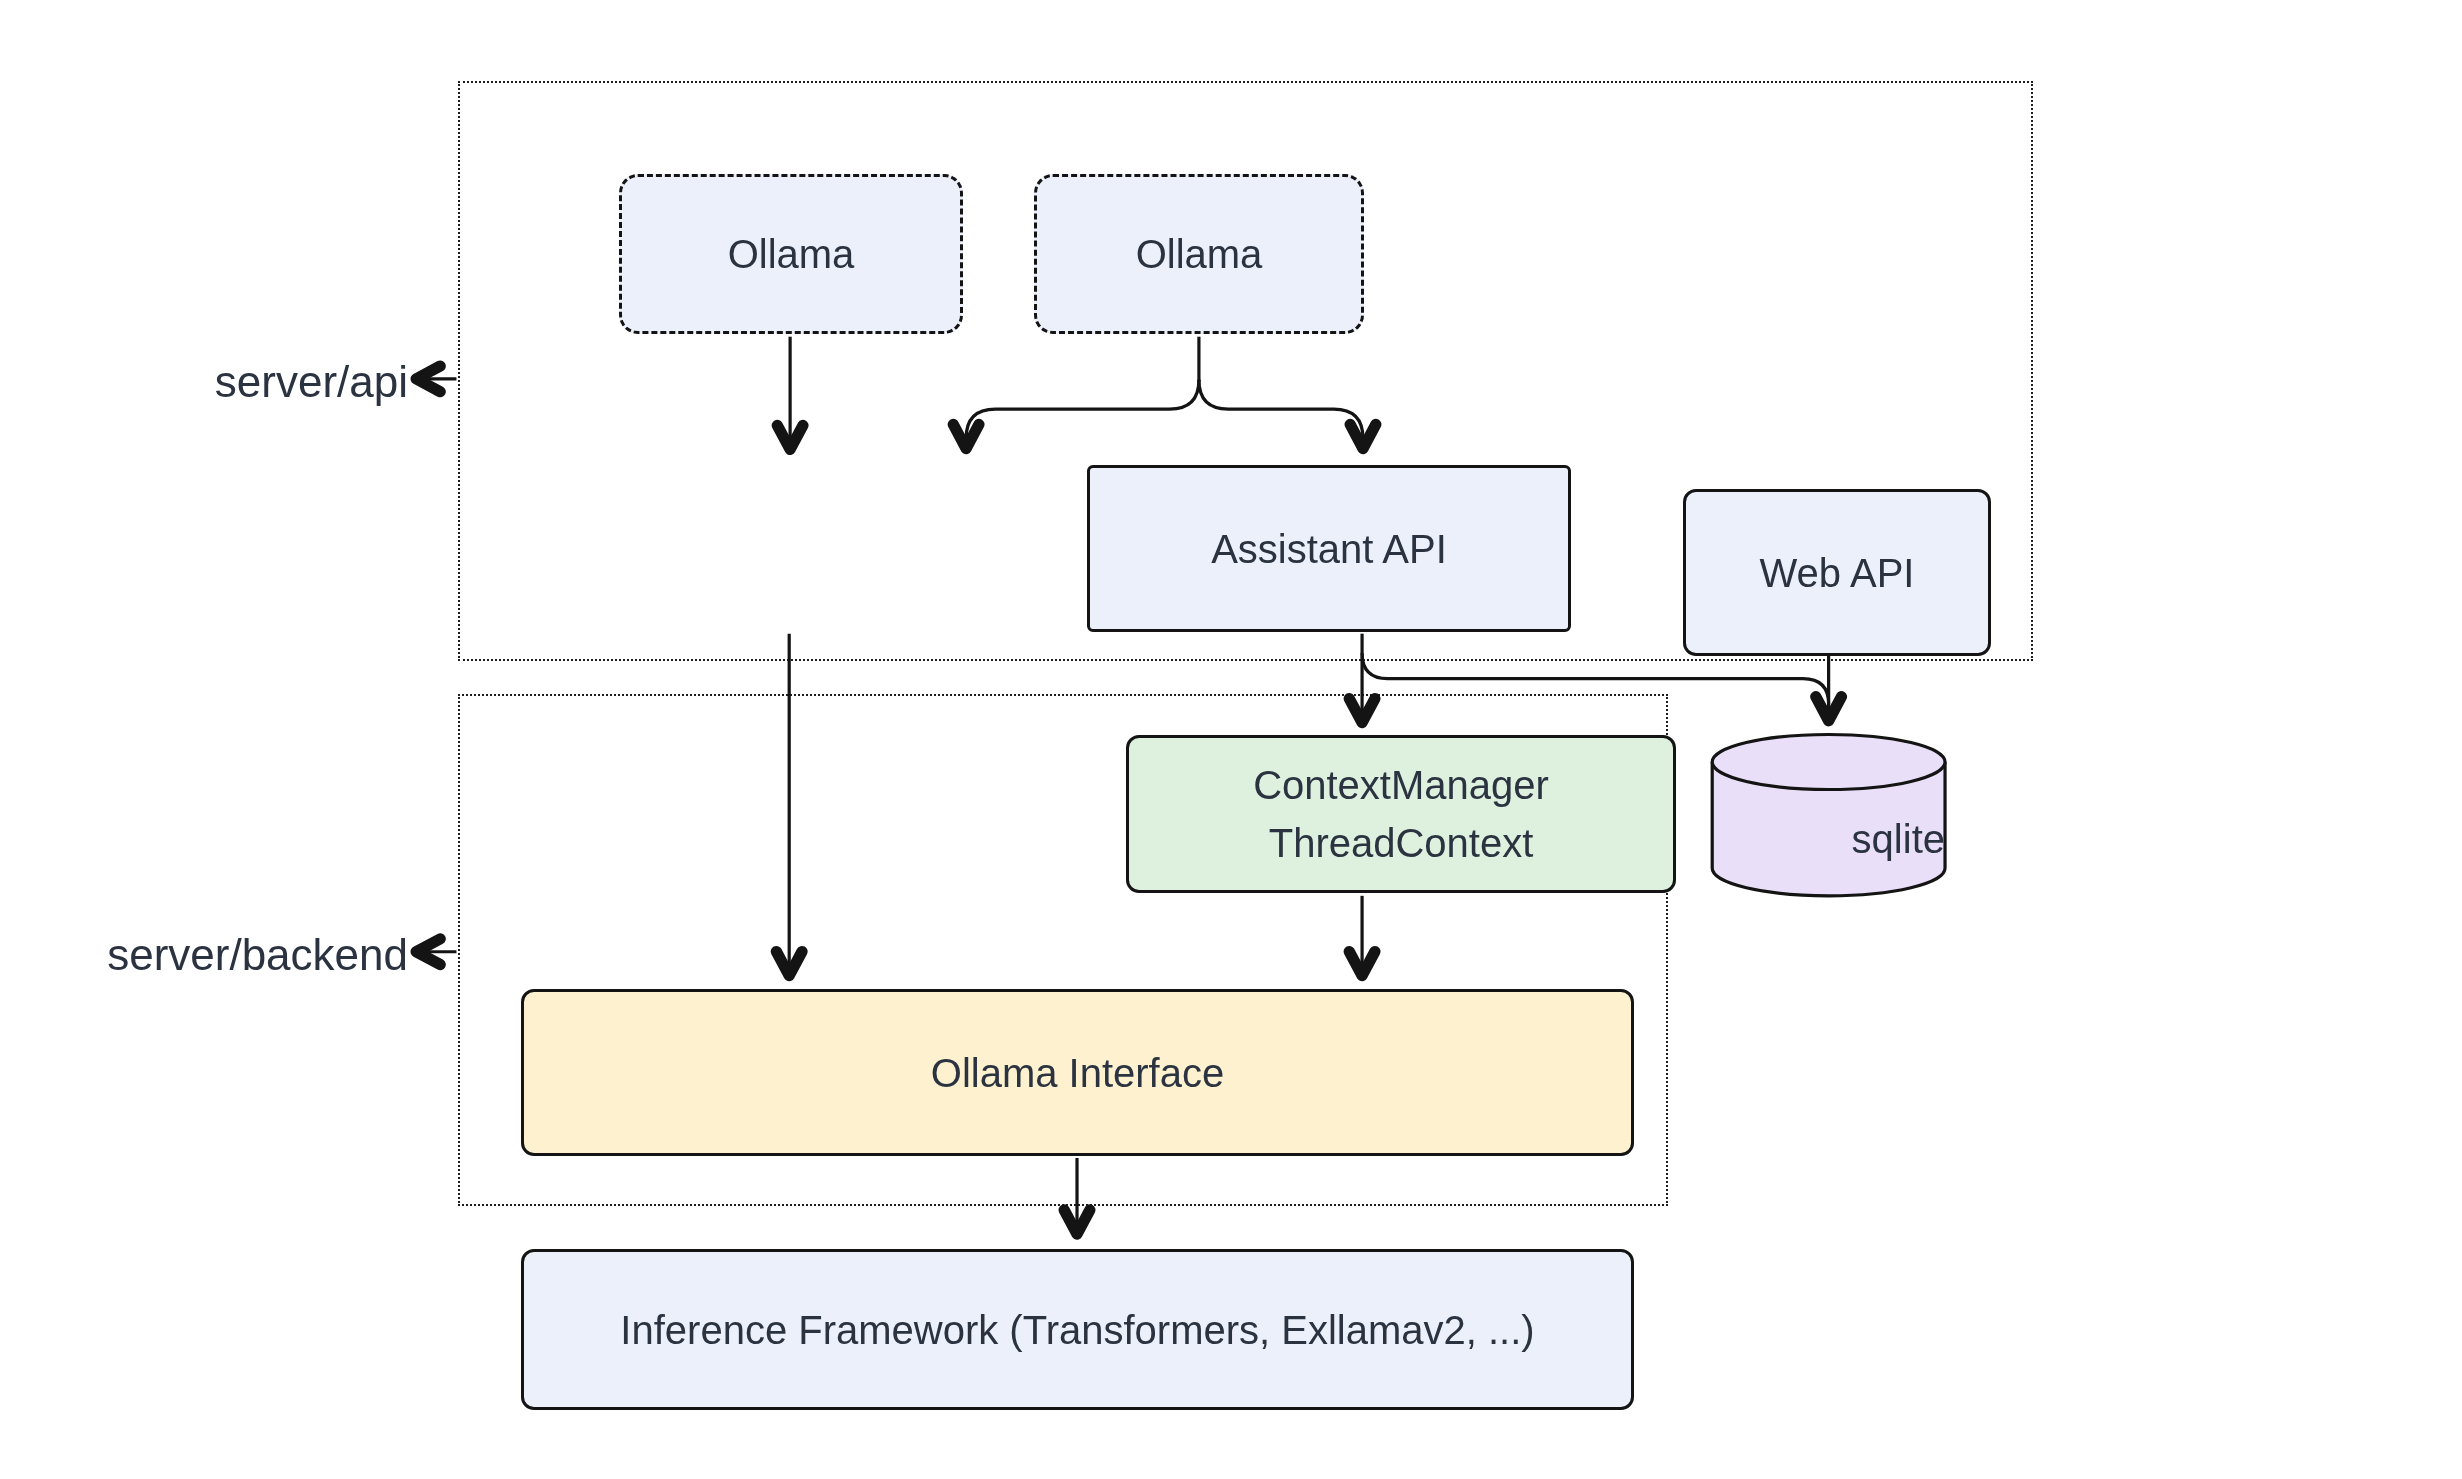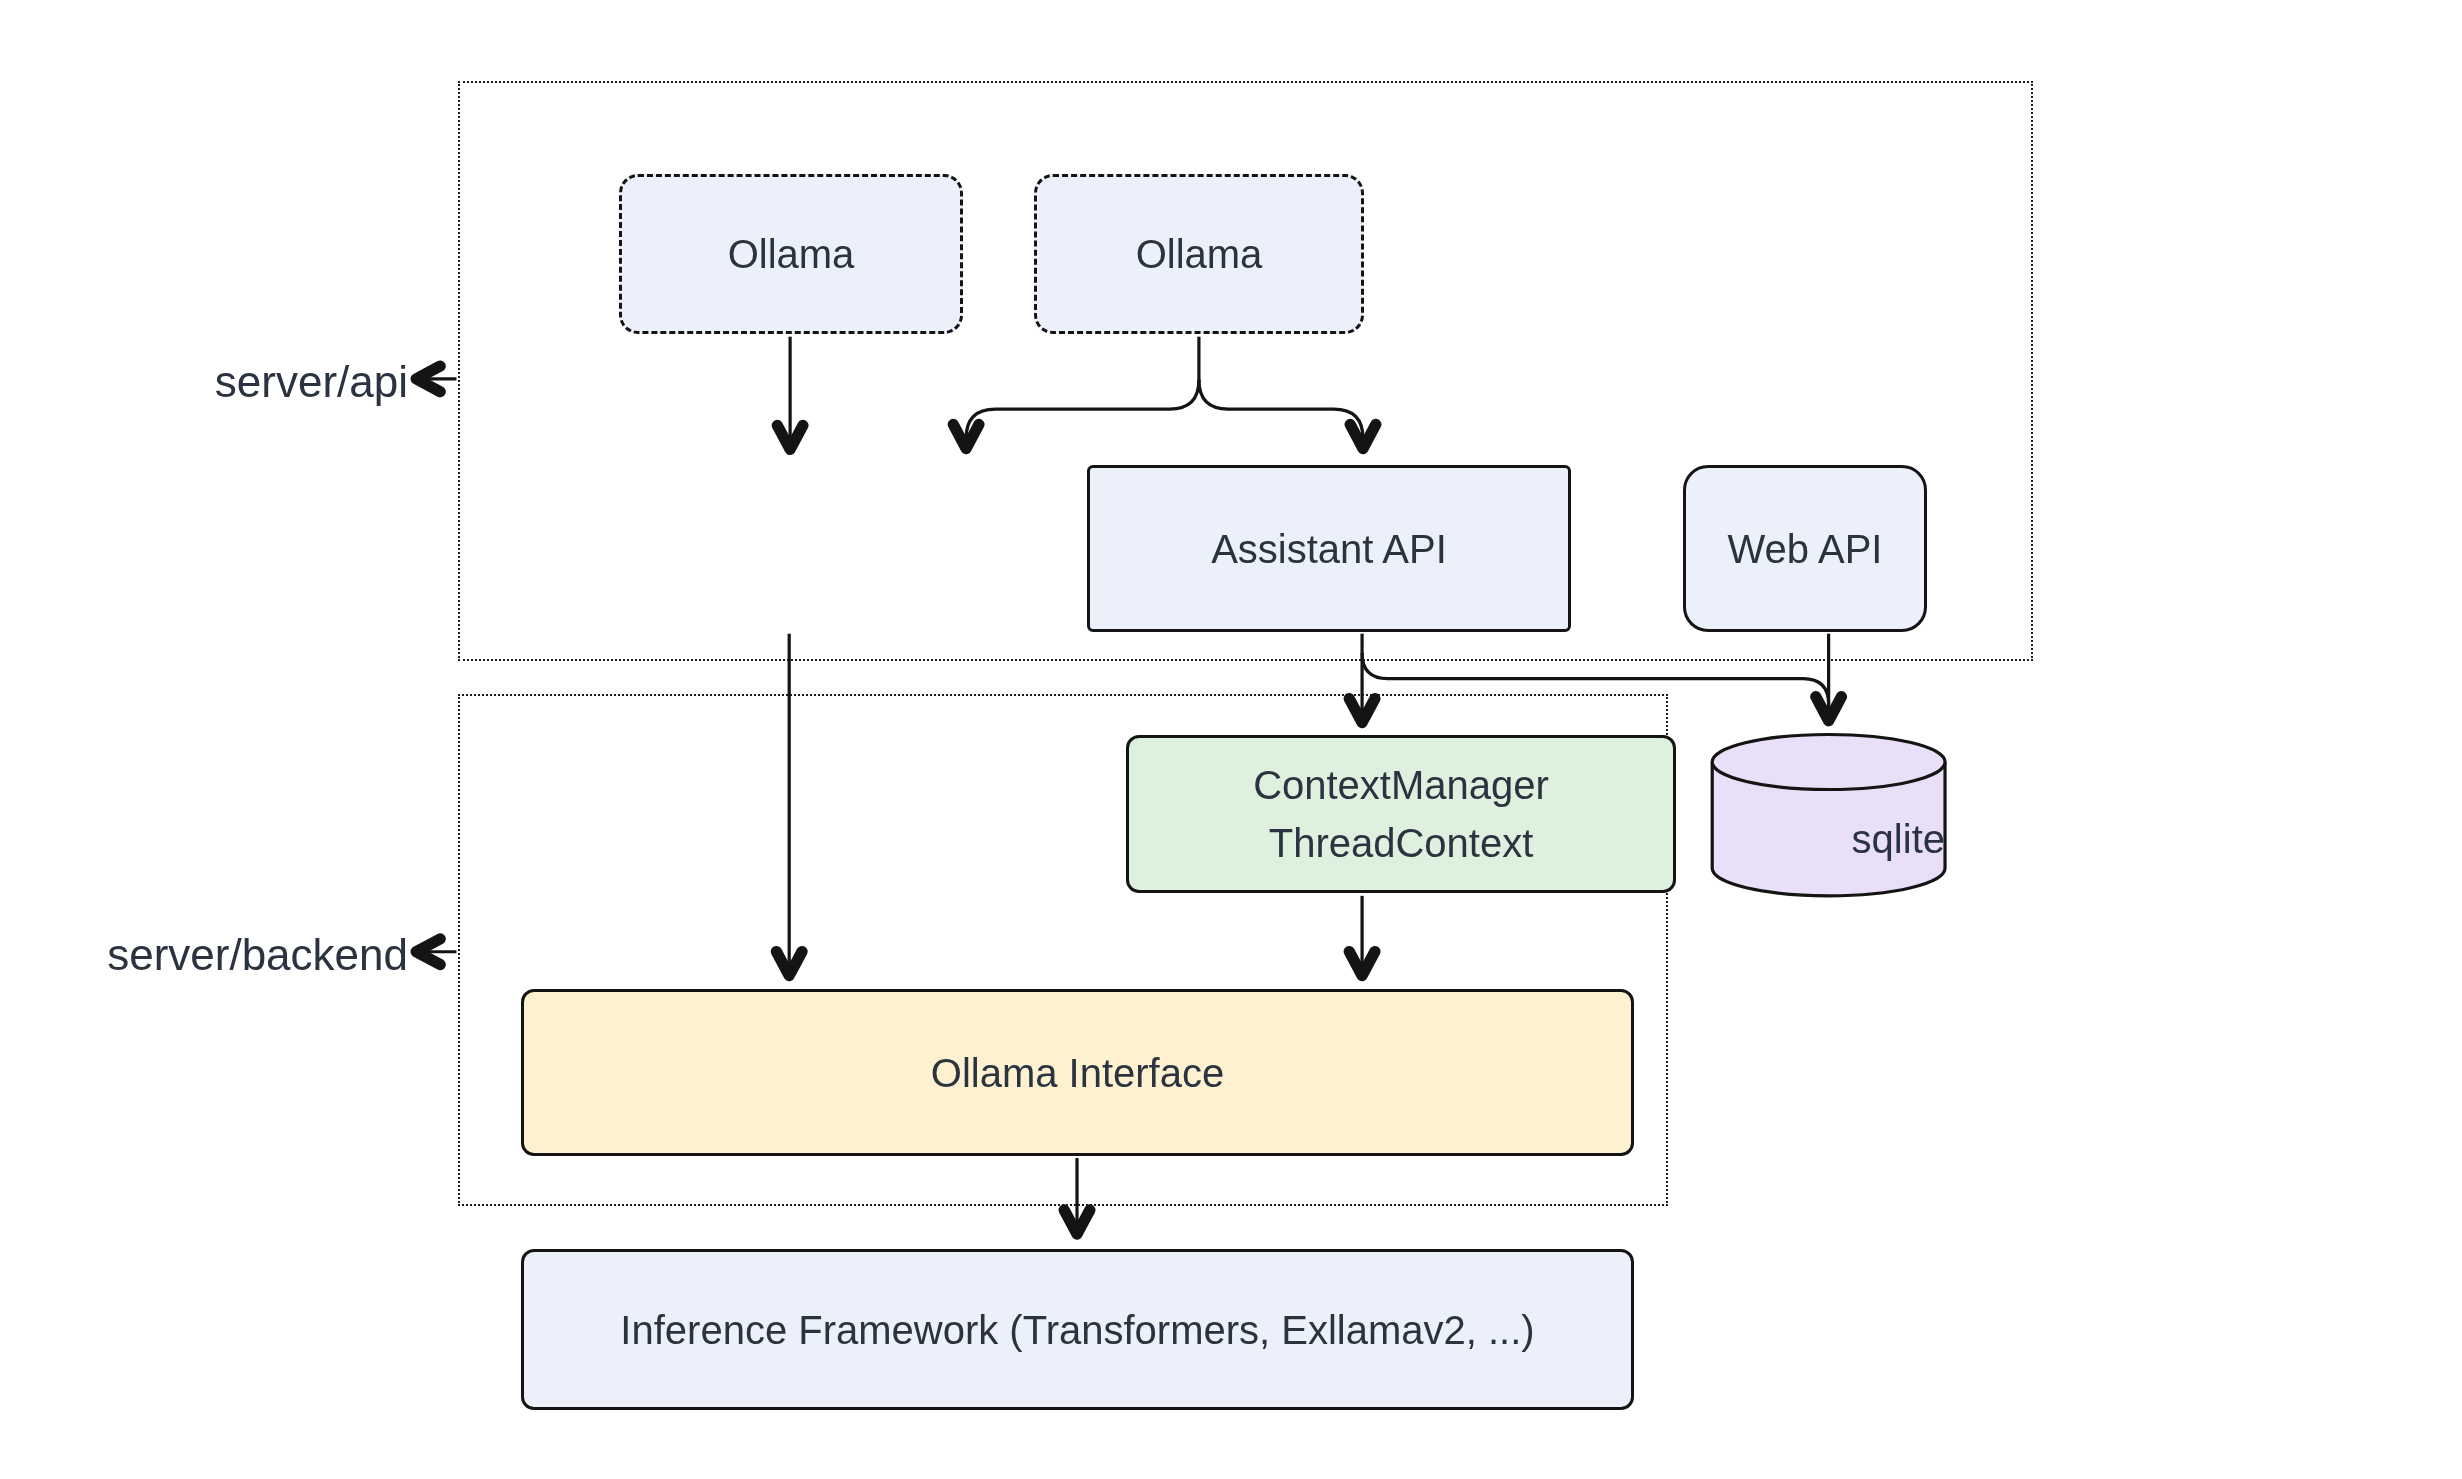--- a/index.html
+++ b/index.html
@@ -74,21 +74,21 @@
 
   <div class="node dashed" style="left:1034px;top:174px;width:330px;height:160px;">
     <span>Ollama</span>
   </div>
 
 
   <div class="node" style="left:1087px;top:465px;width:484px;height:167px;border-radius:6px;">
     <span>Assistant API</span>
   </div>
 
-  <div class="node" style="left:1683px;top:465px;width:244px;height:167px;border-radius:25px;">
+  <div class="node" style="left:1683px;top:489px;width:308px;height:167px;">
     <span>Web API</span>
   </div>
 
   <div class="node green" style="left:1126px;top:735px;width:550px;height:158px;">
     <span>ContextManager</span>
     <span>ThreadContext</span>
   </div>
 
   <div class="node yellow" style="left:521px;top:989px;width:1113px;height:167px;">
     <span>Ollama Interface</span>

